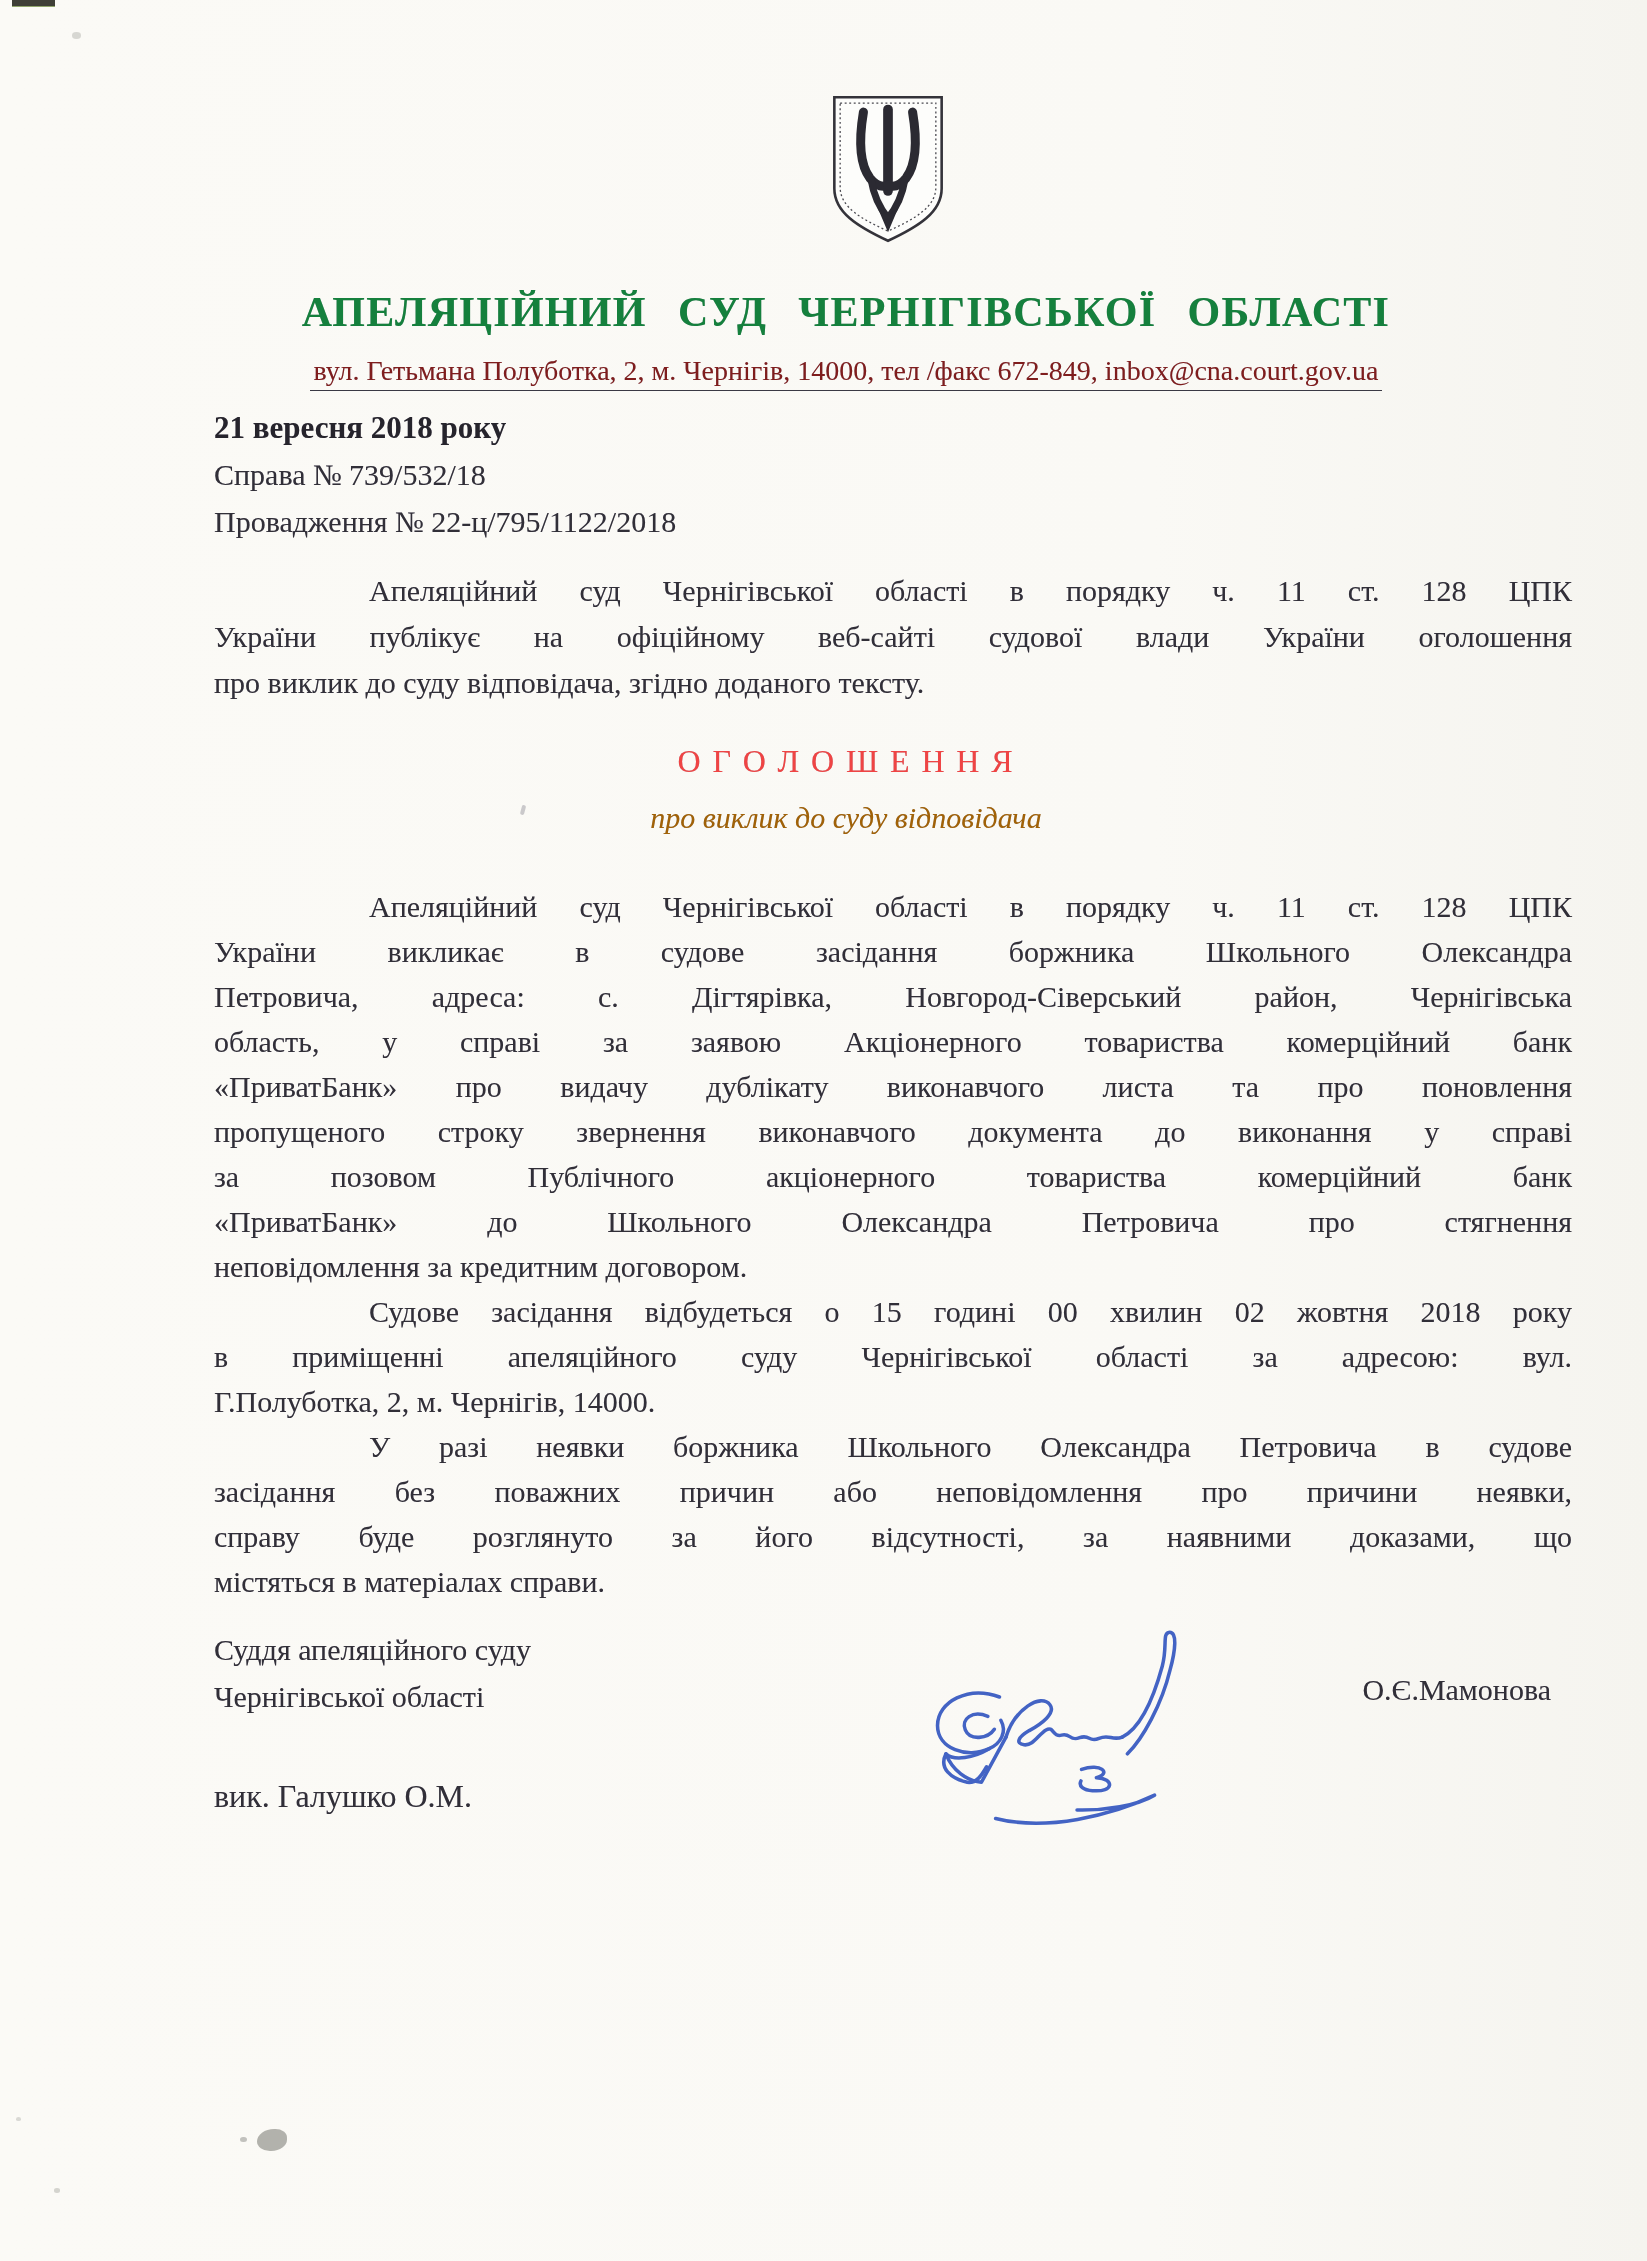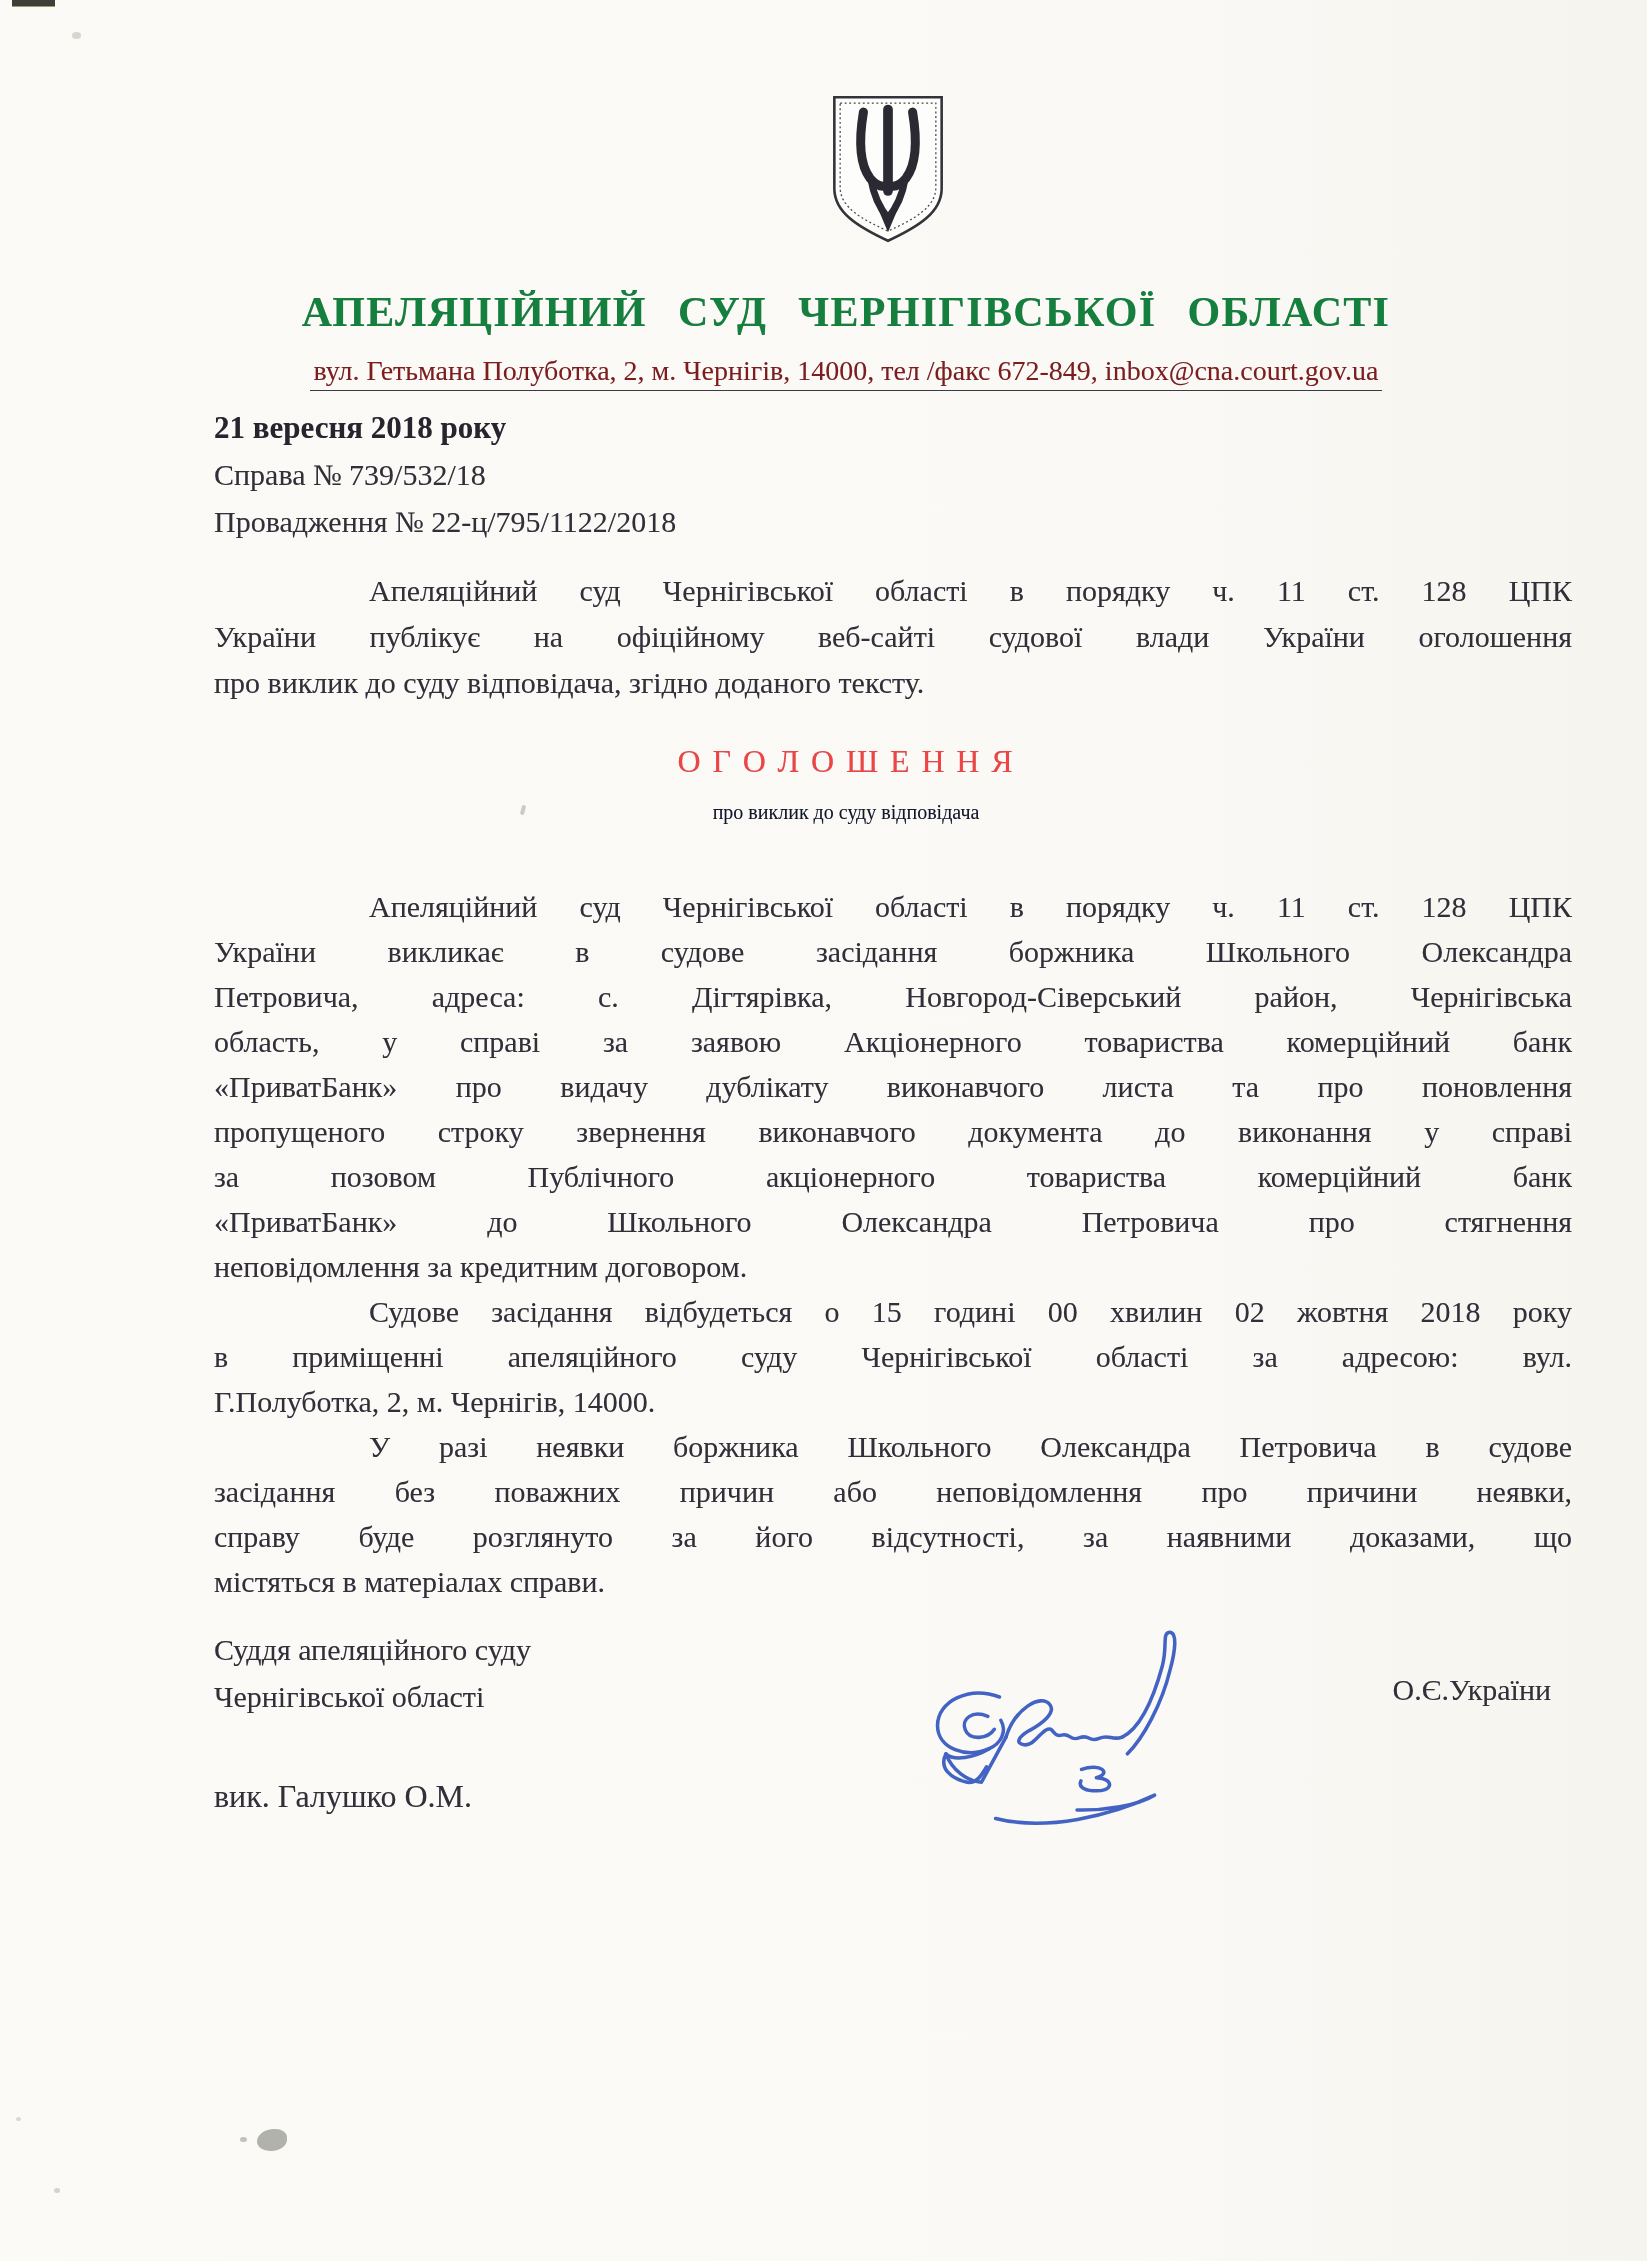--- a/index.html
+++ b/index.html
@@ -17,21 +17,21 @@
   .address{font-size:28px;color:#7f1d1d;}
   .address .u{display:inline-block;border-bottom:1.9px solid #3a3944;padding:0 3.9px 3.2px 3.9px;}
   .caseblock{font-size:30px;line-height:47px;}
   .caseblock .b{font-weight:bold;font-size:31px;color:#26242c;}
   .line{font-size:30px;line-height:45px;height:45px;}
   .intro .line{line-height:46px;height:46px;}
   .jline{text-align:justify;text-align-last:justify;}
   .plain{text-align:left;}
   .indent{text-indent:155px;}
   .heading{font-size:32px;letter-spacing:1.9px;color:#ef4444;}
-  .subheading{font-size:20px;color:#0f172a;}
+  .subheading{font-size:30px;color:#a16207;font-style:italic;}
   .judge{font-size:30px;line-height:47px;}
   .judge-name{font-size:30px;text-align:right;}
   .executor{font-size:32px;line-height:48px;}
   .artifact{pointer-events:none;}
   .topbar{left:11.6px;top:0;width:43px;height:5.8px;background:#3f3f37;border-bottom:1.9px solid #90a56c;}
   .dot1{left:72px;top:32px;width:9px;height:6.5px;background:#b9b9b4;border-radius:50%;opacity:.55;}
   .tick{left:521px;top:805px;width:3.9px;height:10.3px;background:#9a98a0;transform:rotate(15deg);opacity:.5;border-radius:1.9px;}
   .smudge{left:257px;top:2129px;width:30px;height:22px;background:#77766f;border-radius:60% 40% 55% 45%;opacity:.55;}
   .smudge-dot{left:240px;top:2137px;width:6.5px;height:5.2px;background:#8a8a85;border-radius:50%;opacity:.5;}
   .fleck1{left:15.5px;top:2117px;width:5.2px;height:3.9px;background:#9a9a94;border-radius:50%;opacity:.35;}
@@ -97,21 +97,21 @@
   <div class="line jline indent">У разі неявки боржника Школьного Олександра Петровича в судове</div>
   <div class="line jline">засідання без поважних причин або неповідомлення про причини неявки,</div>
   <div class="line jline">справу буде розглянуто за його відсутності, за наявними доказами, що</div>
   <div class="line plain">містяться в матеріалах справи.</div>
 </div>
 
 <div class="abs doc-text judge" style="left:214px;top:1626px;width:581px;">
   <div>Суддя апеляційного суду</div>
   <div>Чернігівської області</div>
 </div>
-<div class="abs doc-text judge-name" style="left:1183px;top:1673px;width:368px;">О.Є.України</div>
+<div class="abs doc-text judge-name" style="left:1183px;top:1673px;width:368px;">О.Є.Мамонова</div>
 
 <svg class="abs" style="left:891px;top:1582px;" width="323" height="323" viewBox="0 0 500 500">
   <g fill="none" stroke="#3a5cc2" stroke-width="5.5" stroke-linecap="round" stroke-linejoin="round" opacity="0.95">
     <path d="M168,178 C120,160 72,185 72,222 C72,258 118,274 152,258 C170,250 180,232 170,214"></path>
     <path d="M150,208 C126,198 108,212 115,229 C122,246 150,243 160,228"></path>
     <path d="M152,258 C128,272 98,278 85,266 C74,288 92,304 118,310 C132,312 140,300 148,286"></path>
     <path d="M85,266 C95,292 118,308 140,310 L178,240"></path>
     <path d="M178,240 C192,196 232,172 246,190 C256,203 232,220 214,230 C197,240 192,250 206,252 C220,254 228,236 240,229 C252,222 250,241 264,237 C278,233 276,247 292,241 C308,235 306,249 322,242 C338,235 342,246 358,240"></path>
     <path d="M358,240 C382,228 402,196 420,130 C428,100 420,80 430,78 C444,76 440,107 432,136 C419,190 390,242 366,266"></path>
     <path d="M295,290 C325,280 342,296 318,303 C346,304 346,326 312,323 C298,322 290,316 294,308"></path>

